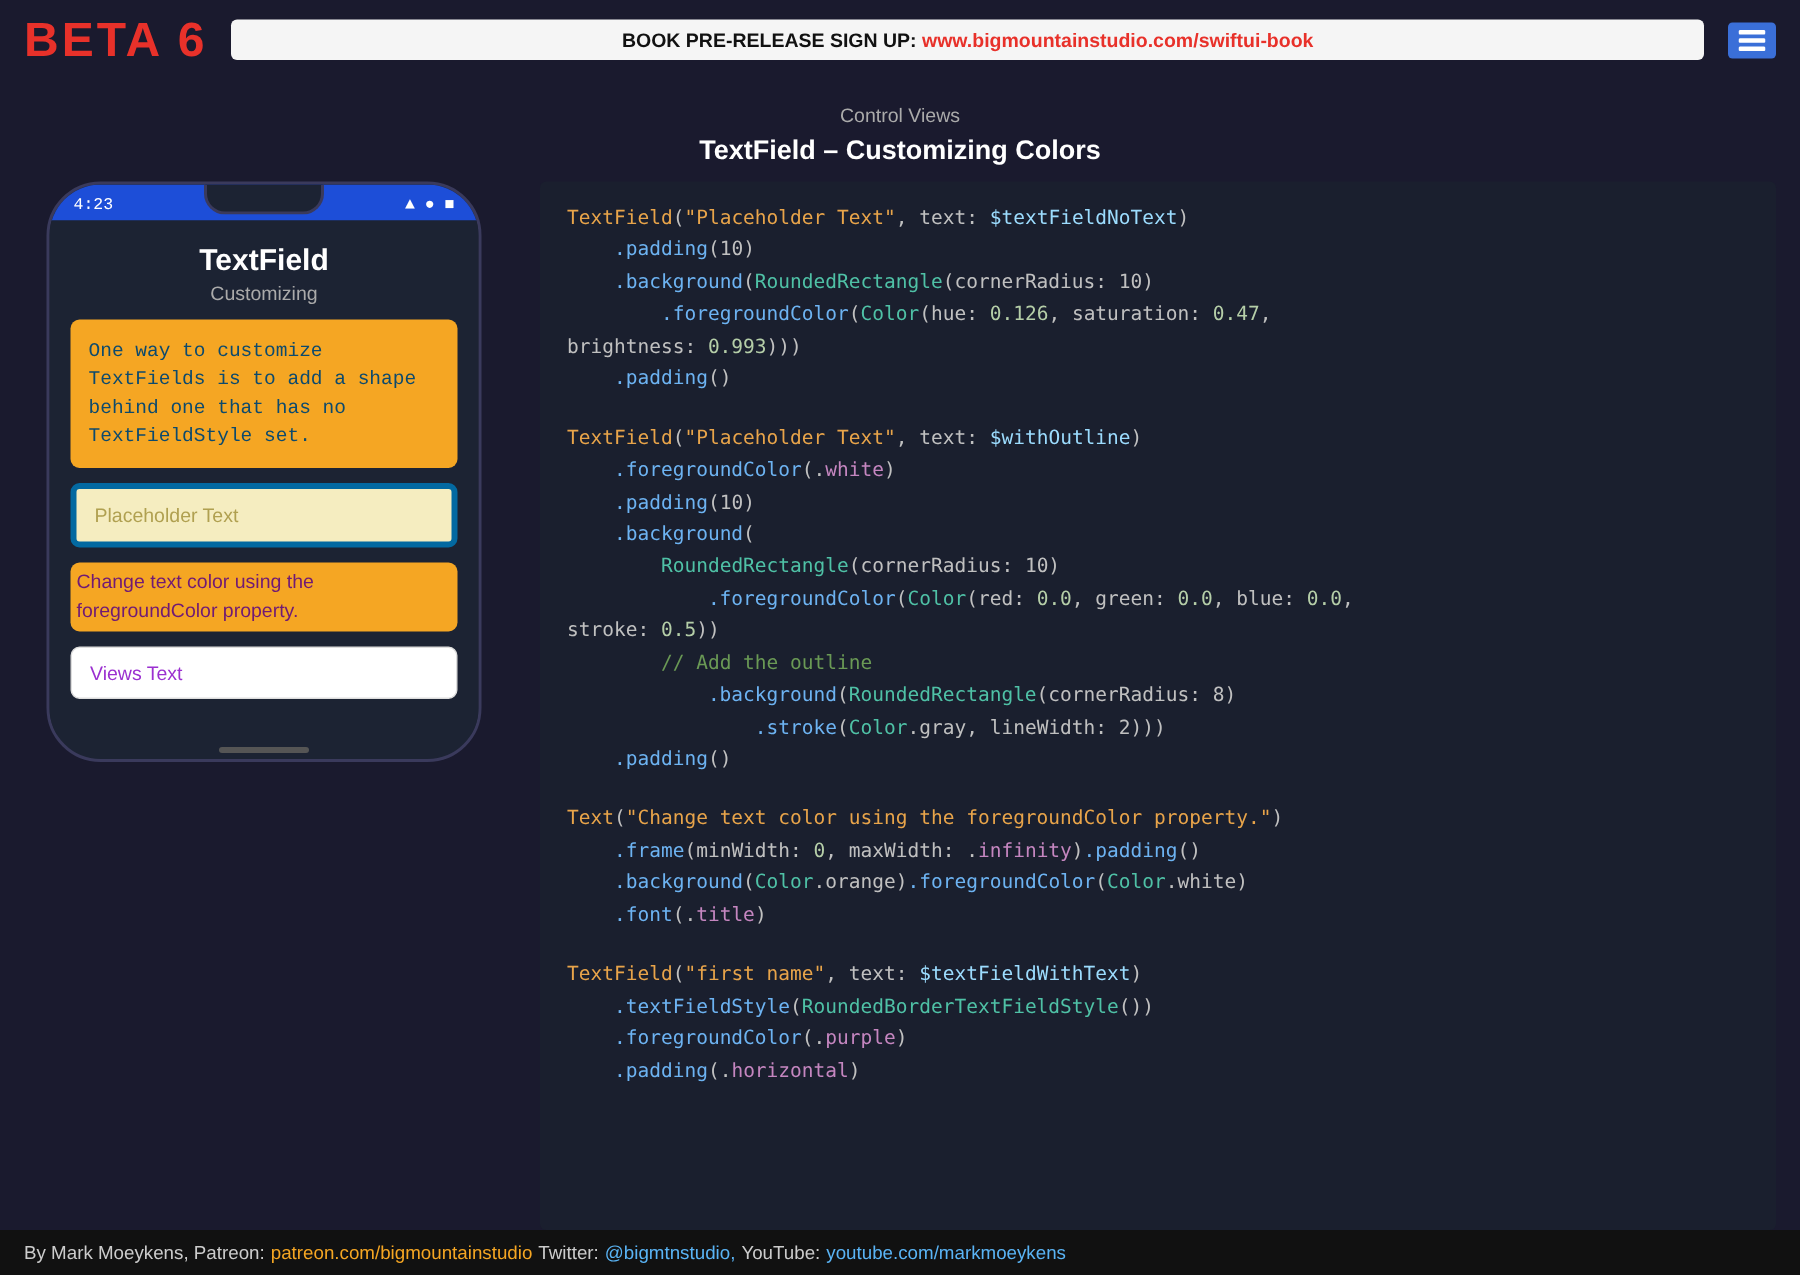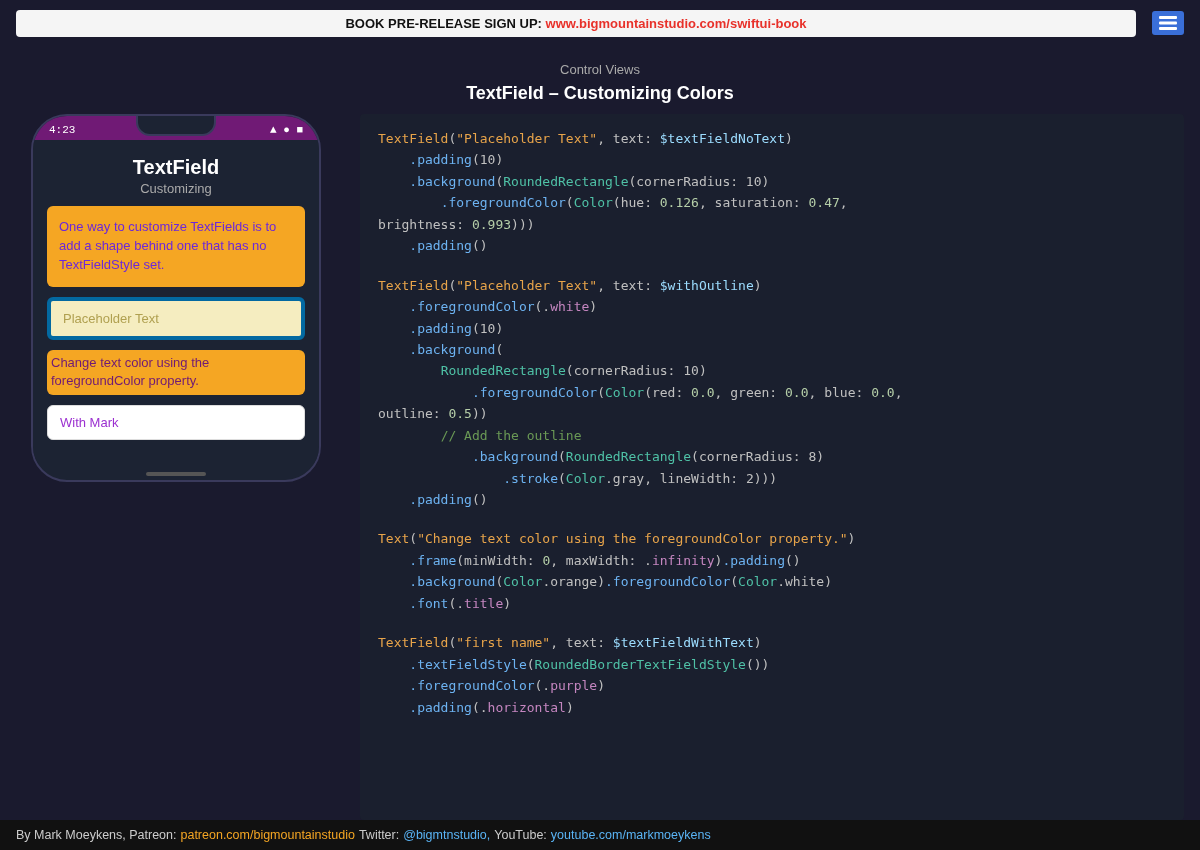--- a/index.html
+++ b/index.html
@@ -89,21 +89,21 @@
     .phone {
       width: 290px;
       background: #1c2333;
       border-radius: 36px;
       border: 2px solid #3a3a5c;
       padding: 0;
       overflow: hidden;
       position: relative;
     }
     .phone-notch-bar {
-      background: #701a75;
+      background: #1d4ed8;
       display: flex;
       justify-content: space-between;
       align-items: center;
       padding: 8px 16px 4px;
       font-size: 11px;
       color: white;
     }
     .phone-notch {
       width: 80px;
       height: 20px;
@@ -133,22 +133,22 @@
       color: #aaa;
       font-family: Arial, sans-serif;
       font-size: 13px;
       margin-bottom: 10px;
     }
     .orange-box {
       background: #f5a623;
       border-radius: 6px;
       padding: 12px;
       margin-bottom: 10px;
-      color: #6d28d9;
-      font-family: Liberation Sans, sans-serif;
+      color: #0c4a6e;
+      font-family: Liberation Mono, monospace;
       font-size: 13px;
       line-height: 1.45;
     }
     .placeholder-field {
       background: #f5edc0;
       border: 4px solid #0369a1;
       border-radius: 6px;
       padding: 10px 12px;
       margin-bottom: 10px;
       color: #b0a050;
@@ -233,20 +233,21 @@
       color: #ccc;
       gap: 4px;
     }
     .footer .orange-link { color: #f5a623; }
     .footer .blue-link { color: #5ab4f5; }
   </style>
 </head>
 <body>
 
 <div class="top-banner">
+  <div class="beta-logo">BETA 6</div>
   <div class="book-signup">
     <span class="label">BOOK PRE-RELEASE SIGN UP:</span>
     <span> </span>
     <span class="link">www.bigmountainstudio.com/swiftui-book</span>
   </div>
   <div class="icon-btn">
     <svg width="18" height="14" viewBox="0 0 18 14" fill="white">
         <rect x="0" y="0" width="18" height="3" rx="1"></rect>
         <rect x="0" y="5.5" width="18" height="3" rx="1"></rect>
         <rect x="0" y="11" width="18" height="3" rx="1"></rect>
@@ -265,39 +266,39 @@
       <div class="phone-notch-bar">
         <span>4:23</span>
         <span>▲ ● ■</span>
       </div>
       <div class="phone-screen">
         <div class="phone-title">TextField</div>
         <div class="phone-subtitle">Customizing</div>
         <div class="orange-box">One way to customize TextFields is to add a shape behind one that has no TextFieldStyle set.</div>
         <div class="placeholder-field">Placeholder Text</div>
         <div class="orange-text-box">Change text color using the foregroundColor property.</div>
-        <div class="with-text-field">With Mark</div>
+        <div class="with-text-field">Views Text</div>
       </div>
       <div class="phone-bottom-bar"></div>
     </div>
   </div>
 
   <div class="code-panel">
     <pre><div class="code-block"><span class="c-func">TextField</span><span class="c-punc">(</span><span class="c-string">"Placeholder Text"</span><span class="c-punc">, text: </span><span class="c-var">$textFieldNoText</span><span class="c-punc">)</span>
     <span class="c-method">.padding</span><span class="c-punc">(10)</span>
     <span class="c-method">.background</span><span class="c-punc">(</span><span class="c-type">RoundedRectangle</span><span class="c-punc">(cornerRadius: 10)</span>
         <span class="c-method">.foregroundColor</span><span class="c-punc">(</span><span class="c-type">Color</span><span class="c-punc">(hue: </span><span class="c-num">0.126</span><span class="c-punc">, saturation: </span><span class="c-num">0.47</span><span class="c-punc">,</span>
 <span class="c-punc">brightness: </span><span class="c-num">0.993</span><span class="c-punc">)))</span>
     <span class="c-method">.padding</span><span class="c-punc">()</span></div><div class="code-block"><span class="c-func">TextField</span><span class="c-punc">(</span><span class="c-string">"Placeholder Text"</span><span class="c-punc">, text: </span><span class="c-var">$withOutline</span><span class="c-punc">)</span>
     <span class="c-method">.foregroundColor</span><span class="c-punc">(.</span><span class="c-keyword">white</span><span class="c-punc">)</span>
     <span class="c-method">.padding</span><span class="c-punc">(10)</span>
     <span class="c-method">.background</span><span class="c-punc">(</span>
         <span class="c-type">RoundedRectangle</span><span class="c-punc">(cornerRadius: 10)</span>
             <span class="c-method">.foregroundColor</span><span class="c-punc">(</span><span class="c-type">Color</span><span class="c-punc">(red: </span><span class="c-num">0.0</span><span class="c-punc">, green: </span><span class="c-num">0.0</span><span class="c-punc">, blue: </span><span class="c-num">0.0</span><span class="c-punc">,</span>
-<span class="c-punc">outline: </span><span class="c-num">0.5</span><span class="c-punc">))</span>
+<span class="c-punc">stroke: </span><span class="c-num">0.5</span><span class="c-punc">))</span>
         <span class="c-comment">// Add the outline</span>
             <span class="c-method">.background</span><span class="c-punc">(</span><span class="c-type">RoundedRectangle</span><span class="c-punc">(cornerRadius: 8)</span>
                 <span class="c-method">.stroke</span><span class="c-punc">(</span><span class="c-type">Color</span><span class="c-punc">.gray, lineWidth: 2)))</span>
     <span class="c-method">.padding</span><span class="c-punc">()</span></div><div class="code-block"><span class="c-func">Text</span><span class="c-punc">(</span><span class="c-string">"Change text color using the foregroundColor property."</span><span class="c-punc">)</span>
     <span class="c-method">.frame</span><span class="c-punc">(minWidth: </span><span class="c-num">0</span><span class="c-punc">, maxWidth: .</span><span class="c-keyword">infinity</span><span class="c-punc">)</span><span class="c-method">.padding</span><span class="c-punc">()</span>
     <span class="c-method">.background</span><span class="c-punc">(</span><span class="c-type">Color</span><span class="c-punc">.orange)</span><span class="c-method">.foregroundColor</span><span class="c-punc">(</span><span class="c-type">Color</span><span class="c-punc">.white)</span>
     <span class="c-method">.font</span><span class="c-punc">(.</span><span class="c-keyword">title</span><span class="c-punc">)</span></div><div class="code-block"><span class="c-func">TextField</span><span class="c-punc">(</span><span class="c-string">"first name"</span><span class="c-punc">, text: </span><span class="c-var">$textFieldWithText</span><span class="c-punc">)</span>
     <span class="c-method">.textFieldStyle</span><span class="c-punc">(</span><span class="c-type">RoundedBorderTextFieldStyle</span><span class="c-punc">())</span>
     <span class="c-method">.foregroundColor</span><span class="c-punc">(.</span><span class="c-keyword">purple</span><span class="c-punc">)</span>
     <span class="c-method">.padding</span><span class="c-punc">(.</span><span class="c-keyword">horizontal</span><span class="c-punc">)</span></div></pre>

